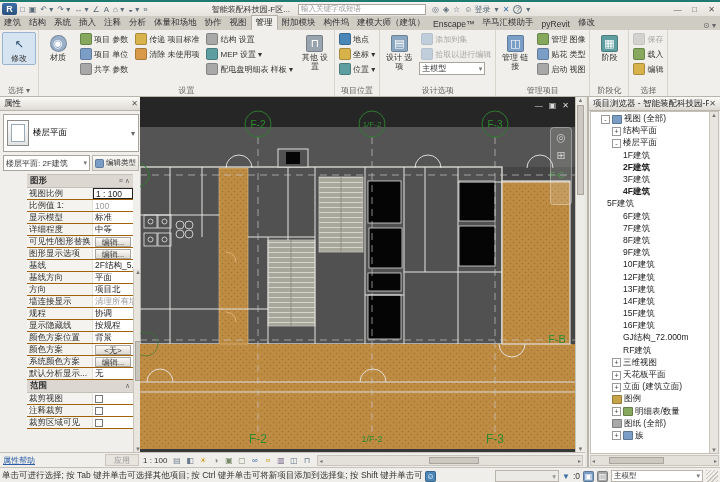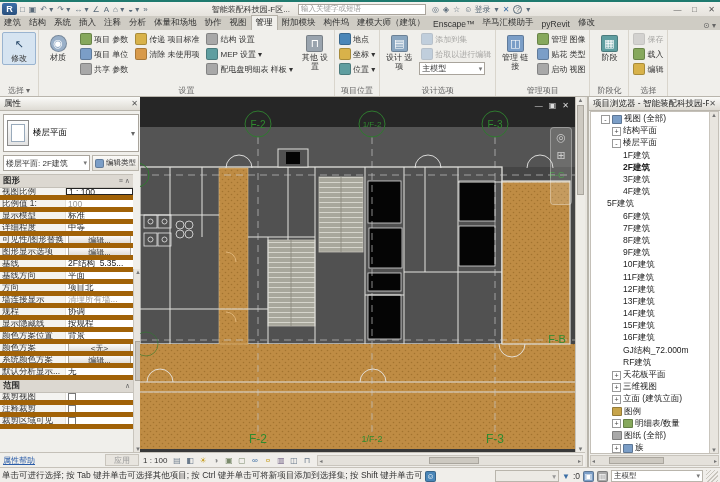--- a/index.html
+++ b/index.html
@@ -42,24 +42,24 @@
   .props{position:absolute;left:0;top:0;width:144px;height:370px;background:#f0efeb;border-right:2px solid #b9b5ac;display:flex;flex-direction:column;font-size:8.5px;}
   .pal-head{height:14px;background:linear-gradient(#fafaf8,#dedbd4);border-bottom:1px solid #b9b5ac;display:flex;align-items:center;padding:0 4px;color:#222;}
   .pal-head .x{margin-left:auto;color:#555;font-size:8px;cursor:default;}
   .typesel{height:38px;background:#fff;border:1px solid #a9a49c;margin:3px;display:flex;align-items:center;padding:0 3px;gap:4px;}
   .tsicon{width:22px;height:26px;background:linear-gradient(#fdfdfd,#e3e3e3);border:1px solid #8a8a8a;position:relative;flex:none;}
   .tsicon:after{content:"";position:absolute;left:3px;top:3px;width:12px;height:16px;background:#fff;border:1px solid #9ab;}
   .typesel .arr{margin-left:auto;color:#666;font-size:8px;}
   .typerow{display:flex;gap:2px;margin:0 3px 3px 3px;height:16px;}
   .typerow .combo{flex:1;height:16px;}
   .edittype{display:flex;align-items:center;gap:2px;border:1px solid #b9b5ac;background:linear-gradient(#fbfaf8,#e4e1da);font-size:7.5px;padding:0 2px;color:#333;}
-  .pgrid{flex:1;overflow:hidden;border-top:1px solid #c4c0b8;position:relative;margin-right:9px;}
+  .pgrid{flex:1;overflow:hidden;border-top:1px solid #c4c0b8;position:relative;margin-right:9px;margin-left:27px;}
   .psec{height:13px;background:#dcd8d1;border-bottom:1px solid #c4c0b8;font-weight:bold;color:#333;display:flex;align-items:center;padding:0 3px;}
   .psec .pin{margin-left:auto;font-size:7px;color:#666;font-weight:normal;}
-  .prow{display:flex;height:12px;border-bottom:5px solid #a16207;align-items:stretch;}
+  .prow{display:flex;height:12px;border-bottom:1px solid #a16207;align-items:stretch;}
   .plabel{width:66px;padding:0 2px;background:#f4f3f0;color:#333;overflow:hidden;white-space:nowrap;display:flex;align-items:center;border-right:1px solid #e3e0da;}
   .pval{flex:1;background:#fff;padding:0 2px;display:flex;align-items:center;overflow:hidden;white-space:nowrap;color:#222;}
   .pval.focus{border:1px solid #222;}
   .pval.dis{color:#999;}
   .pval .vbtn{flex:1;text-align:center;background:linear-gradient(#fbfaf8,#ddd9d2);border:1px solid #a9a49c;font-size:8px;height:10px;line-height:9px;color:#333;}
   .chk{width:8px;height:8px;border:1px solid #777;background:#fff;display:inline-block;}
   .pscroll{position:absolute;right:0;top:172px;bottom:15px;width:9px;background:#e8e5df;border-left:1px solid #c9c5bd;font-size:6px;color:#777;display:flex;flex-direction:column;justify-content:space-between;align-items:center;}
   .pscroll .thumb{width:7px;height:40px;background:#c9c5bd;border:1px solid #aaa69e;}
   .props-foot{height:15px;border-top:1px solid #c4c0b8;display:flex;align-items:center;padding:0 3px;background:#f0efeb;}
   .plink{color:#2a5ca8;text-decoration:underline;font-size:8px;}
@@ -624,21 +624,21 @@
             </div>
             <div class="titem" style="padding-left: 25px;">
               <span>1F建筑</span>
             </div>
             <div class="titem bold" style="padding-left: 25px;">
               <span>2F建筑</span>
             </div>
             <div class="titem" style="padding-left: 25px;">
               <span>3F建筑</span>
             </div>
-            <div class="titem" style="padding-left: 25px;">
+            <div class="titem" style="padding-left: 25px; font-weight: bold;">
               <span>4F建筑</span>
             </div>
             <div class="titem" style="padding-left: 9px;">
               <span>5F建筑</span>
             </div>
             <div class="titem" style="padding-left: 25px;">
               <span>6F建筑</span>
             </div>
             <div class="titem" style="padding-left: 25px;">
               <span>7F建筑</span>
@@ -646,50 +646,47 @@
             <div class="titem" style="padding-left: 25px;">
               <span>8F建筑</span>
             </div>
             <div class="titem" style="padding-left: 25px;">
               <span>9F建筑</span>
             </div>
             <div class="titem" style="padding-left: 25px;">
               <span>10F建筑</span>
             </div>
             <div class="titem" style="padding-left: 25px;">
-              <span>11F建筑</span>
-            </div>
-            <div class="titem" style="padding-left: 25px;">
               <span>12F建筑</span>
             </div>
             <div class="titem" style="padding-left: 25px;">
               <span>13F建筑</span>
             </div>
             <div class="titem" style="padding-left: 25px;">
               <span>14F建筑</span>
             </div>
             <div class="titem" style="padding-left: 25px;">
               <span>15F建筑</span>
             </div>
             <div class="titem" style="padding-left: 25px;">
               <span>16F建筑</span>
             </div>
             <div class="titem" style="padding-left: 25px;">
               <span>GJ结构_72.000m</span>
             </div>
             <div class="titem" style="padding-left: 25px;">
               <span>RF建筑</span>
+            </div>
+            <div class="titem" style="padding-left: 14px;">
+              <span class="exp">+</span>
+              <span>三维视图</span>
             </div>
             <div class="titem" style="padding-left: 14px;">
               <span class="exp">+</span>
               <span>天花板平面</span>
-            </div>
-            <div class="titem" style="padding-left: 14px;">
-              <span class="exp">+</span>
-              <span>三维视图</span>
             </div>
             <div class="titem" style="padding-left: 14px;">
               <span class="exp">+</span>
               <span>立面 (建筑立面)</span>
             </div>
             <div class="titem" style="padding-left: 14px;">
               <span class="tic" style="background: rgb(199, 164, 74);"></span>
               <span>图例</span>
             </div>
             <div class="titem" style="padding-left: 14px;">

